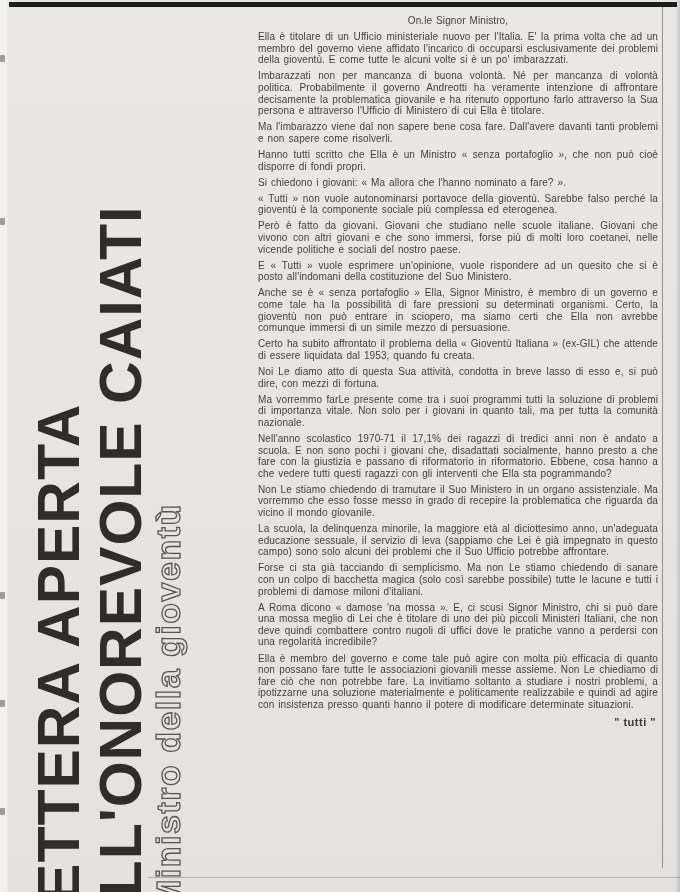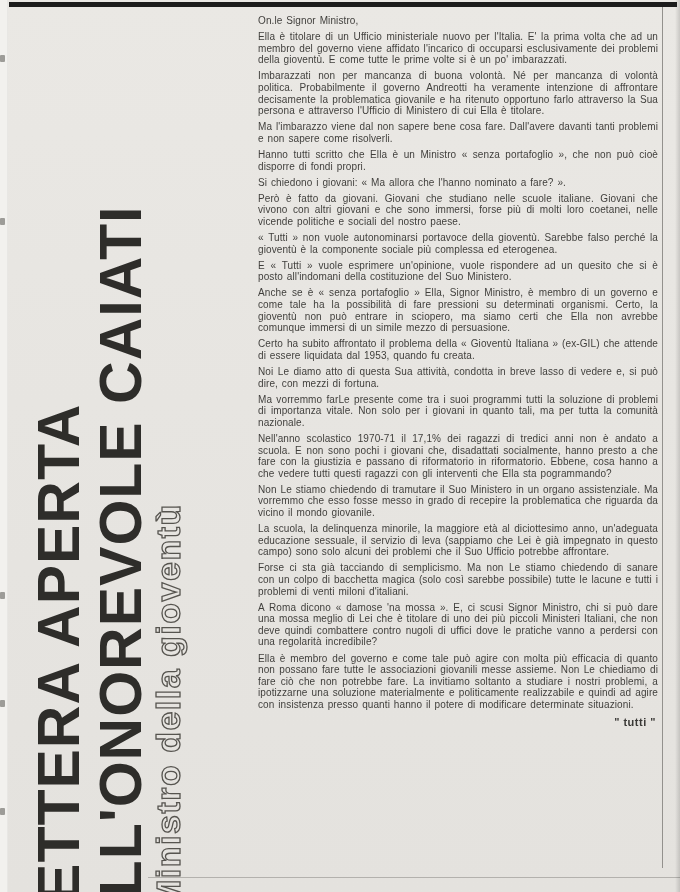--- a/index.html
+++ b/index.html
@@ -76,21 +76,21 @@
     color: #403f3c;
     font-size: 10px;
     line-height: 11.6px;
   }
   .column p {
     margin: 0 0 4.5px 0;
     text-align: justify;
     letter-spacing: 0.1px;
     word-spacing: 1px;
   }
-  .column p.salutation { text-align: left; }
+  .column p.salutation { text-align: center; }
   .signature {
     text-align: right;
     font-weight: bold;
     font-size: 11px;
     letter-spacing: 0.5px;
     margin-top: 7px;
     padding-right: 2px;
     color: #3a3936;
   }
 </style>
@@ -114,34 +114,34 @@
 
   <div class="vtitle">
     <div class="tline">LETTERA APERTA</div>
     <div class="tline">ALL'ONOREVOLE CAIATI</div>
   </div>
 
   <div class="vsub">Ministro della gioventù</div>
 
   <div class="column">
     <p class="salutation">On.le Signor Ministro,</p>
-    <p>Ella è titolare di un Ufficio ministeriale nuovo per l'Italia. E' la prima volta che ad un membro del governo viene affidato l'incarico di occuparsi esclusivamente dei problemi della gioventù. E come tutte le prime volte si è un po' imbarazzati.</p>
+    <p>Ella è titolare di un Ufficio ministeriale nuovo per l'Italia. E' la prima volta che ad un membro del governo viene affidato l'incarico di occuparsi esclusivamente dei problemi della gioventù. E come tutte le alcuni volte si è un po' imbarazzati.</p>
     <p>Imbarazzati non per mancanza di buona volontà. Né per mancanza di volontà politica. Probabilmente il governo Andreotti ha veramente intenzione di affrontare decisamente la problematica giovanile e ha ritenuto opportuno farlo attraverso la Sua persona e attraverso l'Ufficio di Ministero di cui Ella è titolare.</p>
     <p>Ma l'imbarazzo viene dal non sapere bene cosa fare. Dall'avere davanti tanti problemi e non sapere come risolverli.</p>
     <p>Hanno tutti scritto che Ella è un Ministro « senza portafoglio », che non può cioè disporre di fondi propri.</p>
     <p>Si chiedono i giovani: « Ma allora che l'hanno nominato a fare? ».</p>
+    <p>« Tutti » non vuole autonominarsi portavoce della gioventù. Sarebbe falso perché la gioventù è la componente sociale più complessa ed eterogenea.</p>
     <p>Però è fatto da giovani. Giovani che studiano nelle scuole italiane. Giovani che vivono con altri giovani e che sono immersi, forse più di molti loro coetanei, nelle vicende politiche e sociali del nostro paese.</p>
-    <p>« Tutti » non vuole autonominarsi portavoce della gioventù. Sarebbe falso perché la gioventù è la componente sociale più complessa ed eterogenea.</p>
     <p>E « Tutti » vuole esprimere un'opinione, vuole rispondere ad un quesito che si è posto all'indomani della costituzione del Suo Ministero.</p>
     <p>Anche se è « senza portafoglio » Ella, Signor Ministro, è membro di un governo e come tale ha la possibilità di fare pressioni su determinati organismi. Certo, la gioventù non può entrare in sciopero, ma siamo certi che Ella non avrebbe comunque immersi di un simile mezzo di persuasione.</p>
     <p>Certo ha subito affrontato il problema della « Gioventù Italiana » (ex-GIL) che attende di essere liquidata dal 1953, quando fu creata.</p>
-    <p>Noi Le diamo atto di questa Sua attività, condotta in breve lasso di vedere e, si può dire, con mezzi di fortuna.</p>
+    <p>Noi Le diamo atto di questa Sua attività, condotta in breve lasso di esso e, si può dire, con mezzi di fortuna.</p>
     <p>Ma vorremmo farLe presente come tra i suoi programmi tutti la soluzione di problemi di importanza vitale. Non solo per i giovani in quanto tali, ma per tutta la comunità nazionale.</p>
     <p>Nell'anno scolastico 1970-71 il 17,1% dei ragazzi di tredici anni non è andato a scuola. E non sono pochi i giovani che, disadattati socialmente, hanno presto a che fare con la giustizia e passano di riformatorio in riformatorio. Ebbene, cosa hanno a che vedere tutti questi ragazzi con gli interventi che Ella sta pogrammando?</p>
     <p>Non Le stiamo chiedendo di tramutare il Suo Ministero in un organo assistenziale. Ma vorremmo che esso fosse messo in grado di recepire la problematica che riguarda da vicino il mondo giovanile.</p>
     <p>La scuola, la delinquenza minorile, la maggiore età al diciottesimo anno, un'adeguata educazione sessuale, il servizio di leva (sappiamo che Lei è già impegnato in questo campo) sono solo alcuni dei problemi che il Suo Ufficio potrebbe affrontare.</p>
-    <p>Forse ci sta già tacciando di semplicismo. Ma non Le stiamo chiedendo di sanare con un colpo di bacchetta magica (solo così sarebbe possibile) tutte le lacune e tutti i problemi di venti miloni d'italiani.</p>
+    <p>Forse ci sta già tacciando di semplicismo. Ma non Le stiamo chiedendo di sanare con un colpo di bacchetta magica (solo così sarebbe possibile) tutte le lacune e tutti i problemi di damose miloni d'italiani.</p>
     <p>A Roma dicono « damose 'na mossa ». E, ci scusi Signor Ministro, chi si può dare una mossa meglio di Lei che è titolare di uno dei più piccoli Ministeri Italiani, che non deve quindi combattere contro nugoli di uffici dove le pratiche vanno a perdersi con una regolarità incredibile?</p>
     <p>Ella è membro del governo e come tale può agire con molta più efficacia di quanto non possano fare tutte le associazioni giovanili messe assieme. Non Le chiediamo di fare ciò che non potrebbe fare. La invitiamo soltanto a studiare i nostri problemi, a ipotizzarne una soluzione materialmente e politicamente realizzabile e quindi ad agire con insistenza presso quanti hanno il potere di modificare determinate situazioni.</p>
     <div class="signature">" tutti "</div>
   </div>
 
 </div>
 
 </body></html>

